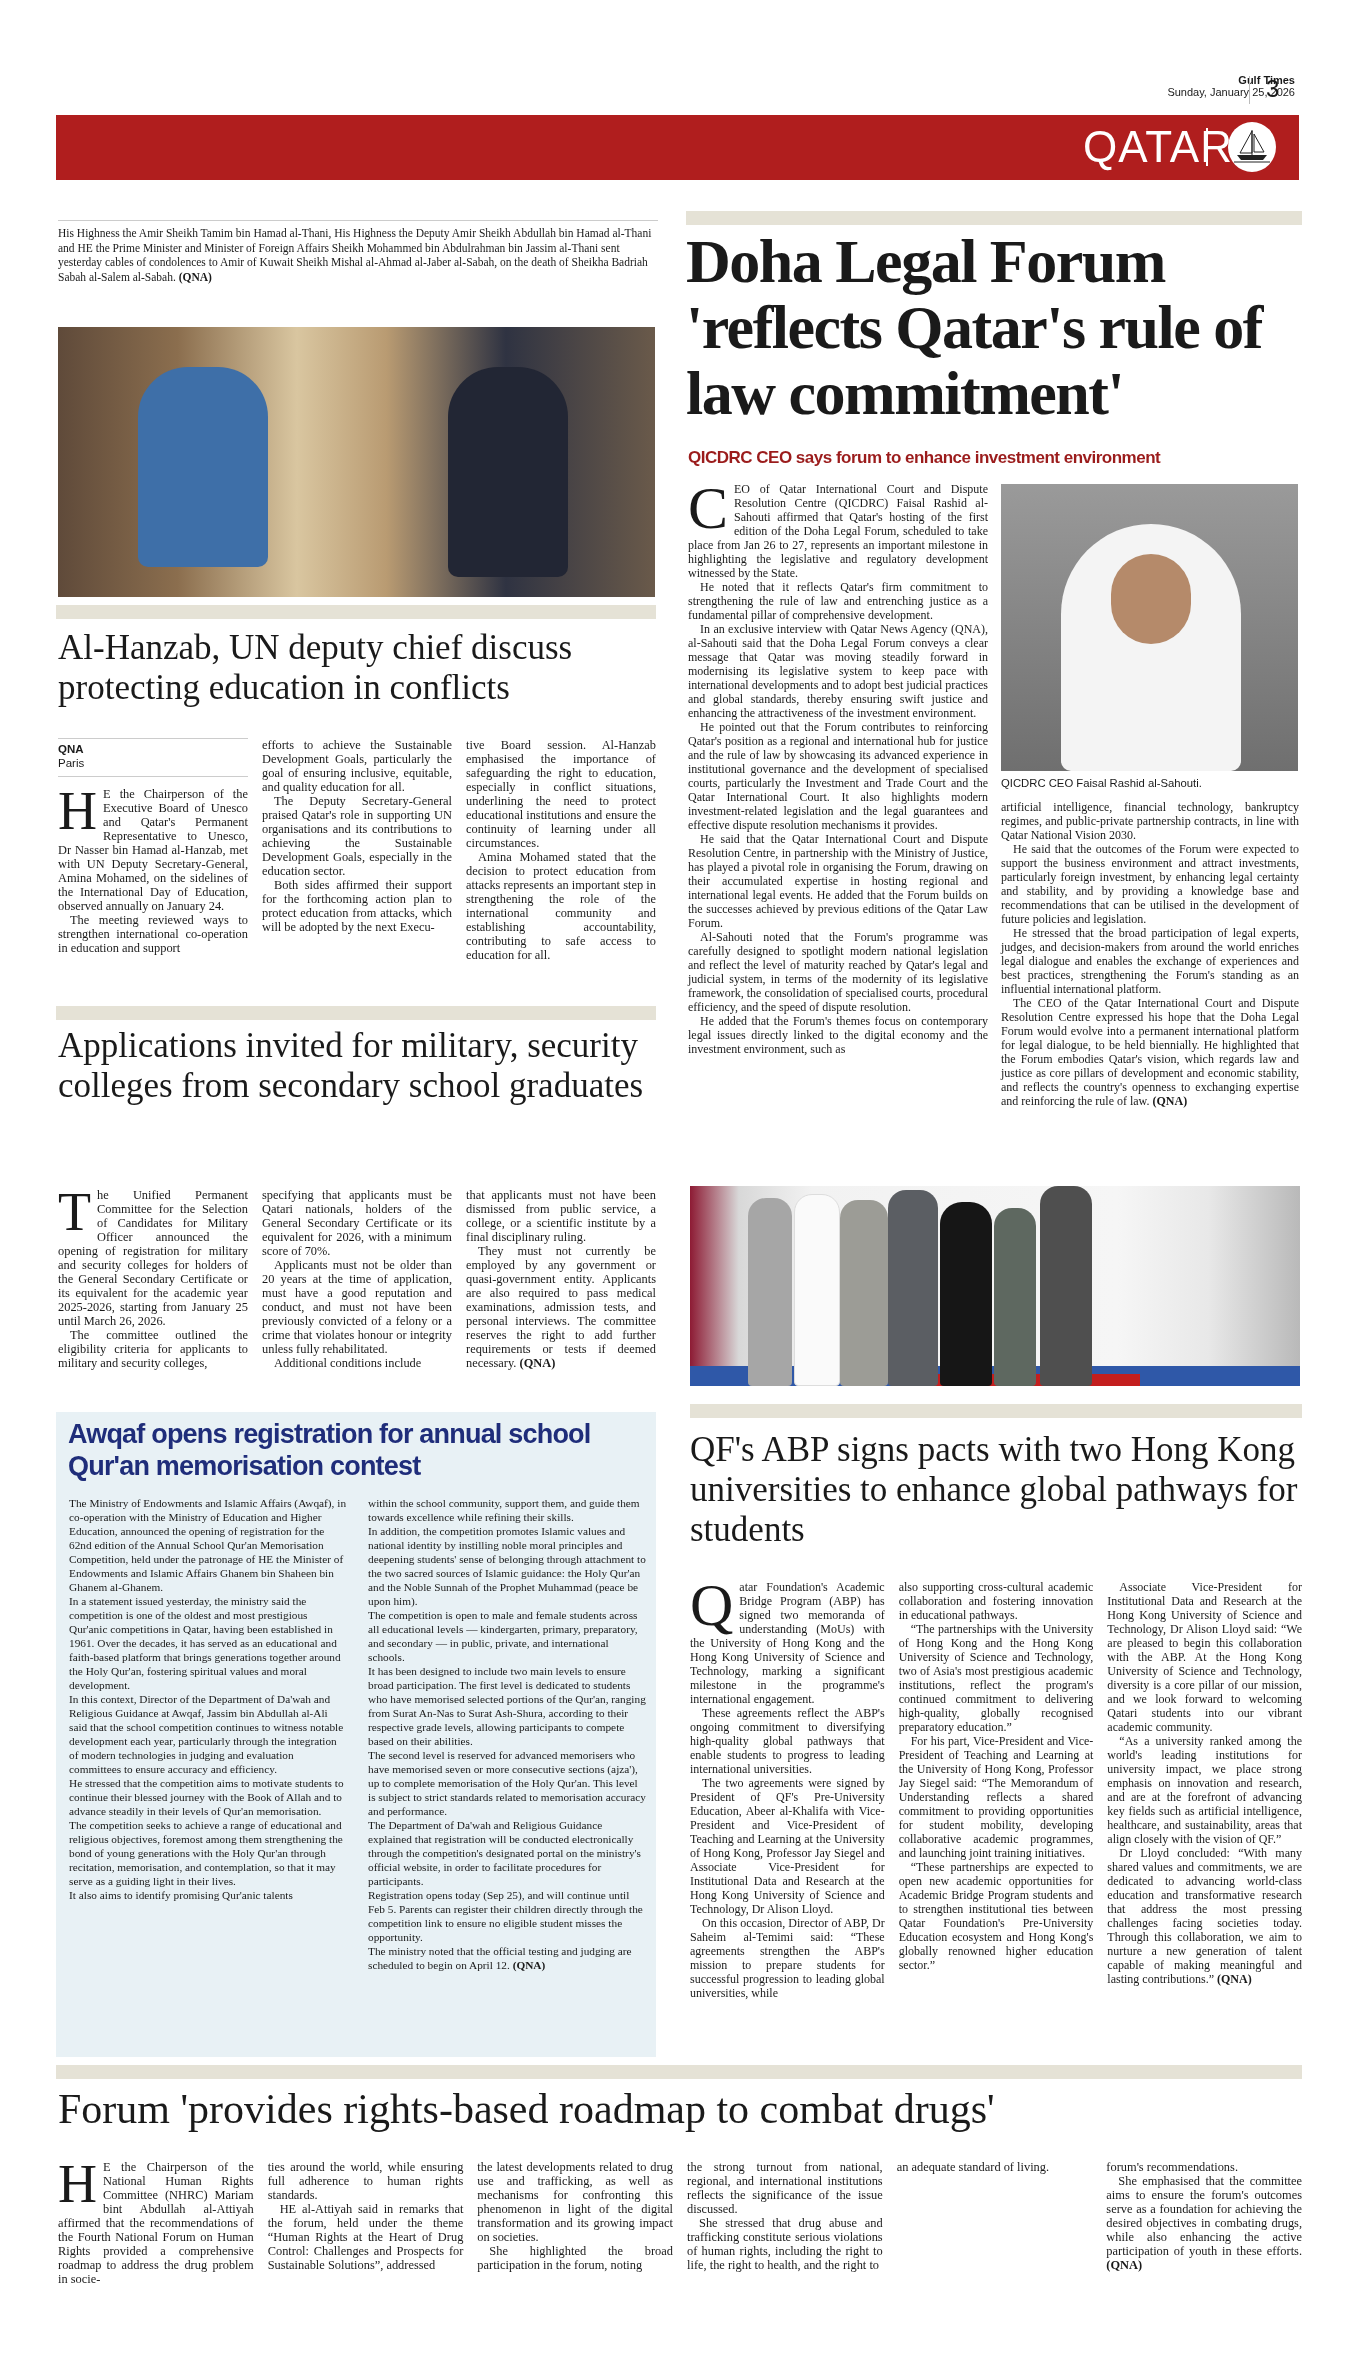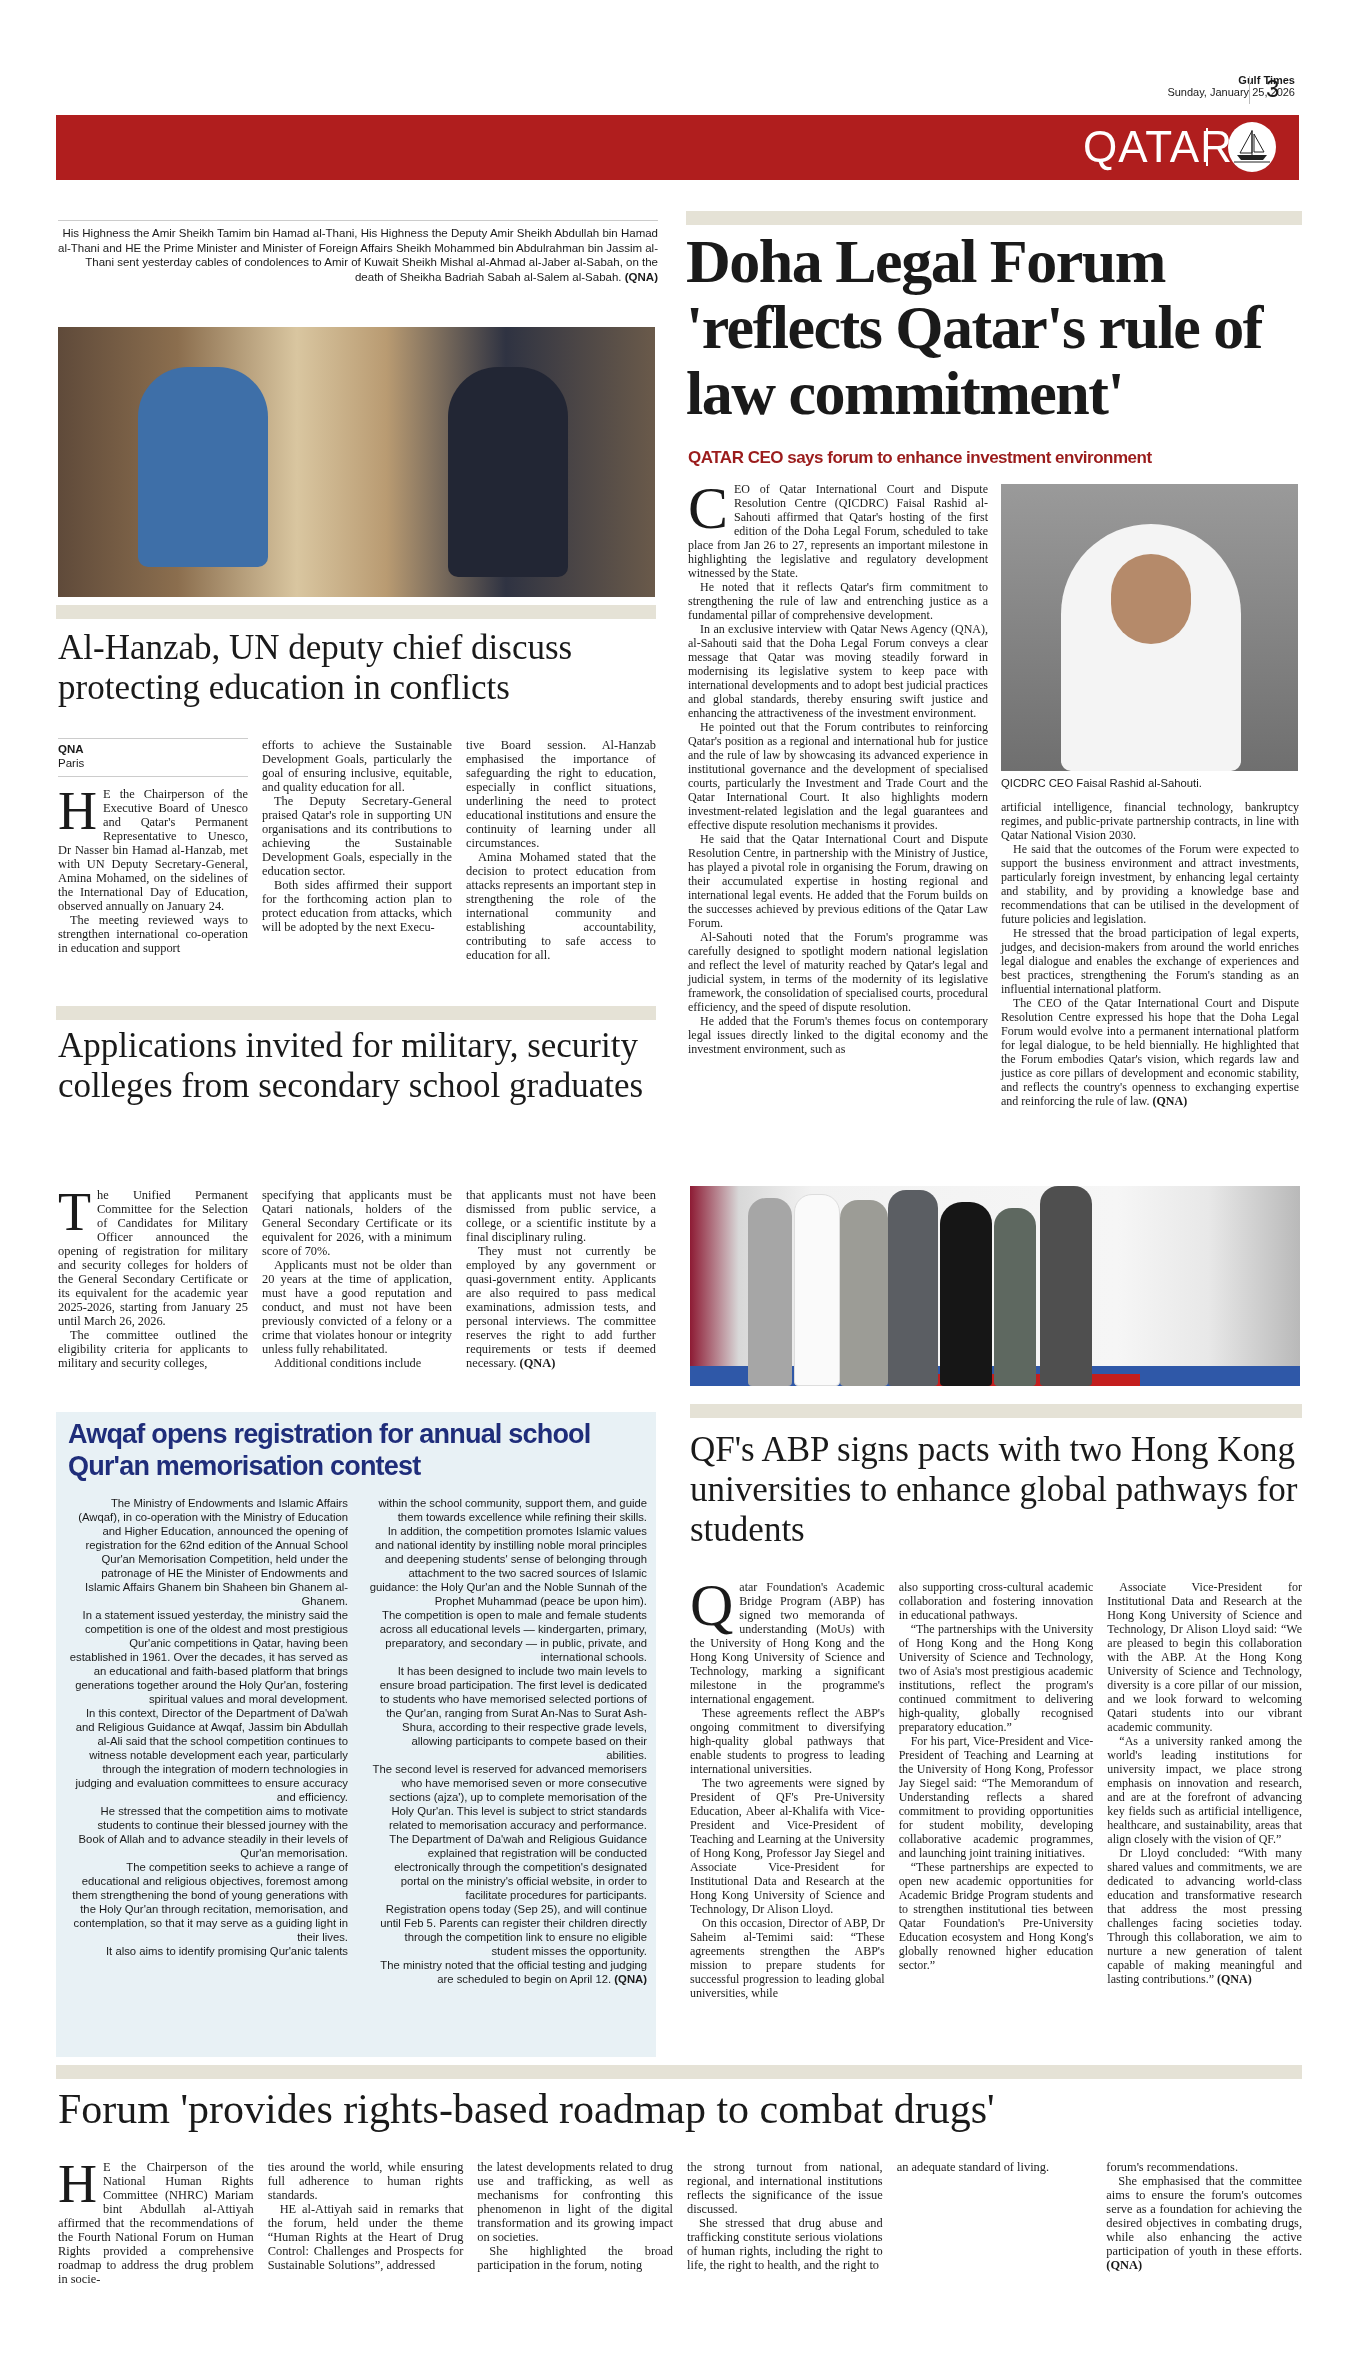--- a/index.html
+++ b/index.html
@@ -15,21 +15,21 @@
   #pagesep { left: 1249px; top: 76px; width: 1px; height: 28px; background: #bbb; }
   #pagenum { left: 1266px; top: 76px; font-family: "Liberation Sans", sans-serif; font-size: 24px; line-height: 26px; }
   #redbar { left: 56px; top: 115px; width: 1243px; height: 65px; background: #b01e1e; }
   #section-label { right: 118px; top: 120px; color: #fff; font-family: "Liberation Sans", sans-serif; font-size: 44px; font-weight: 300; letter-spacing: 1px; line-height: 54px; text-align: right; }
   #section-sep { left: 1206px; top: 128px; width: 2px; height: 38px; background: #fff; }
   #emblem { left: 1228px; top: 122px; width: 48px; height: 50px; border-radius: 50%; background: #fff; }
 
   .graybar { background: #e5e2d6; height: 14px; }
 
   .h-sans-bold { font-family: "Liberation Sans", sans-serif; font-weight: bold; letter-spacing: -0.5px; }
-  .body-sans { font-family: Liberation Sans, sans-serif; font-size: 11.3px; line-height: 14px; color: #1a1a1a; text-align: right; }
+  .body-sans { font-family: Liberation Serif, serif; font-size: 11.3px; line-height: 14px; color: #1a1a1a; }
   .cols { display: flex; gap: 14px; }
   .col { flex: 1; font-family: "Liberation Serif", serif; font-size: 12.4px; line-height: 14px; text-align: justify; hyphens: auto; }
   .col p { text-indent: 12px; }
   .col p.first { text-indent: 0; }
   .drop { float: left; font-size: 54px; line-height: 44px; margin: 2px 6px 0 0; font-family: "Liberation Serif", serif; }
   .qna { font-weight: bold; }
   .photo { overflow: hidden; }
 </style>
 </head>
 <body>
@@ -125,21 +125,21 @@
       <div>The second level is reserved for advanced memorisers who have memorised seven or more consecutive sections (ajza'), up to complete memorisation of the Holy Qur'an. This level is subject to strict standards related to memorisation accuracy and performance.</div>
       <div>The Department of Da'wah and Religious Guidance explained that registration will be conducted electronically through the competition's designated portal on the ministry's official website, in order to facilitate procedures for participants.</div>
       <div>Registration opens today (Sep 25), and will continue until Feb 5. Parents can register their children directly through the competition link to ensure no eligible student misses the opportunity.</div>
       <div><span>The ministry noted that the official testing and judging are scheduled to begin on April 12.</span> <span class="qna">(QNA)</span></div>
     </div>
   </div>
 </div>
 
 <div class="abs graybar" style="left:686px; top:211px; width:616px;"></div>
 <div class="abs serif" style="left:686px; top:228px; width:620px; font-size:62px; line-height:66px; font-weight:bold; letter-spacing:-1.5px;">Doha Legal Forum 'reflects Qatar's rule of law commitment'</div>
-<div class="abs h-sans-bold" style="left:688px; top:448px; width:620px; font-size:17px; line-height:20px; color:#9b1c1c;">QATAR CEO says forum to enhance investment environment</div>
+<div class="abs h-sans-bold" style="left:688px; top:448px; width:620px; font-size:17px; line-height:20px; color:#9b1c1c;">QICDRC CEO says forum to enhance investment environment</div>
 <div class="abs" style="left:688px; top:482px; width:300px;">
   <div class="col" style="font-size:12px; line-height:14px;">
     <p class="first"><span class="drop" style="font-size:60px; line-height:48px;">C</span><span>EO of Qatar International Court and Dispute Resolution Centre (QICDRC) Faisal Rashid al-Sahouti affirmed that Qatar's hosting of the first edition of the Doha Legal Forum, scheduled to take place from Jan 26 to 27, represents an important milestone in highlighting the legislative and regulatory development witnessed by the State.</span></p>
     <p>He noted that it reflects Qatar's firm commitment to strengthening the rule of law and entrenching justice as a fundamental pillar of comprehensive development.</p>
     <p>In an exclusive interview with Qatar News Agency (QNA), al-Sahouti said that the Doha Legal Forum conveys a clear message that Qatar was moving steadily forward in modernising its legislative system to keep pace with international developments and to adopt best judicial practices and global standards, thereby ensuring swift justice and enhancing the attractiveness of the investment environment.</p>
     <p>He pointed out that the Forum contributes to reinforcing Qatar's position as a regional and international hub for justice and the rule of law by showcasing its advanced experience in institutional governance and the development of specialised courts, particularly the Investment and Trade Court and the Qatar International Court. It also highlights modern investment-related legislation and the legal guarantees and effective dispute resolution mechanisms it provides.</p>
     <p>He said that the Qatar International Court and Dispute Resolution Centre, in partnership with the Ministry of Justice, has played a pivotal role in organising the Forum, drawing on their accumulated expertise in hosting regional and international legal events. He added that the Forum builds on the successes achieved by previous editions of the Qatar Law Forum.</p>
     <p>Al-Sahouti noted that the Forum's programme was carefully designed to spotlight modern national legislation and reflect the level of maturity reached by Qatar's legal and judicial system, in terms of the modernity of its legislative framework, the consolidation of specialised courts, procedural efficiency, and the speed of dispute resolution.</p>
     <p>He added that the Forum's themes focus on contemporary legal issues directly linked to the digital economy and the investment environment, such as</p>
   </div>

